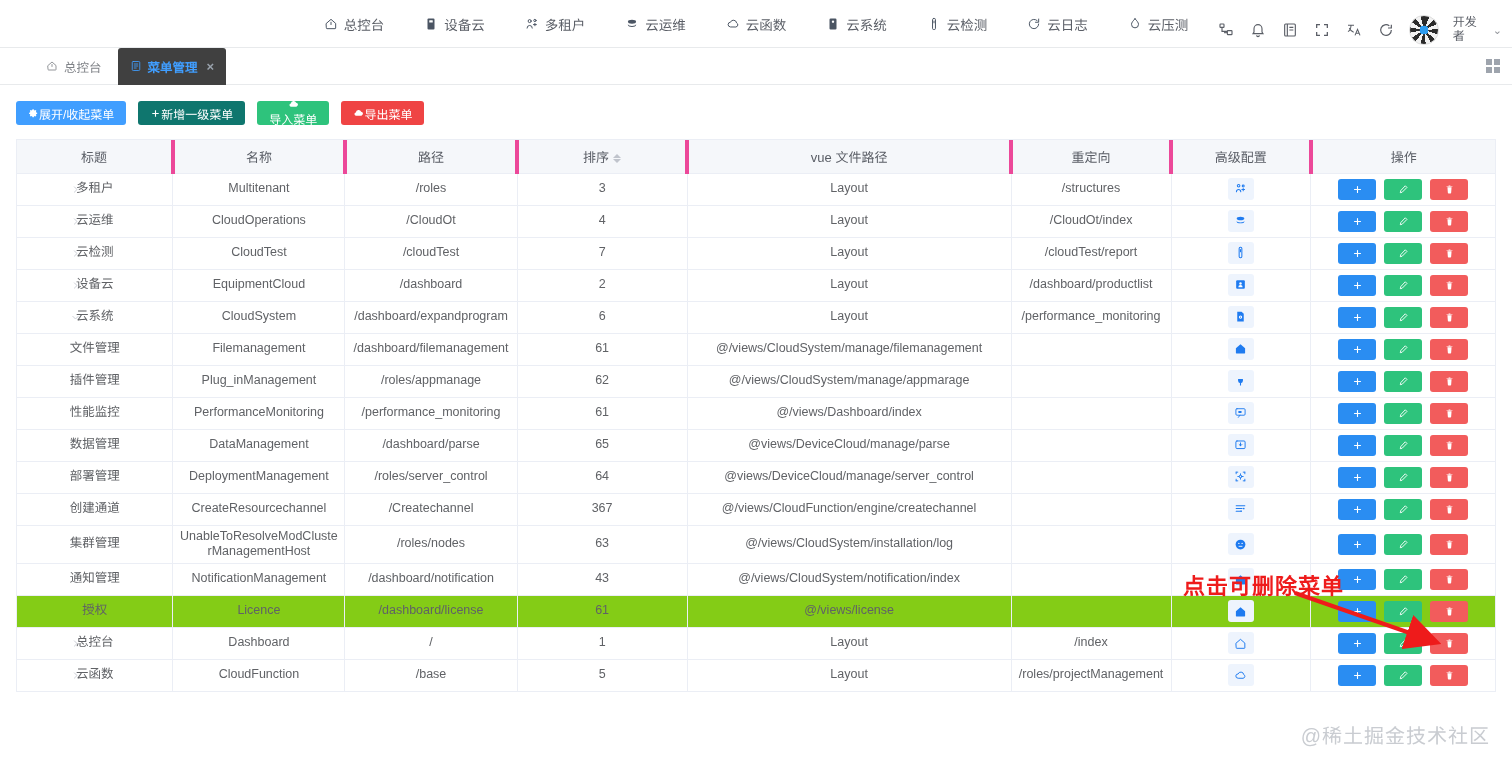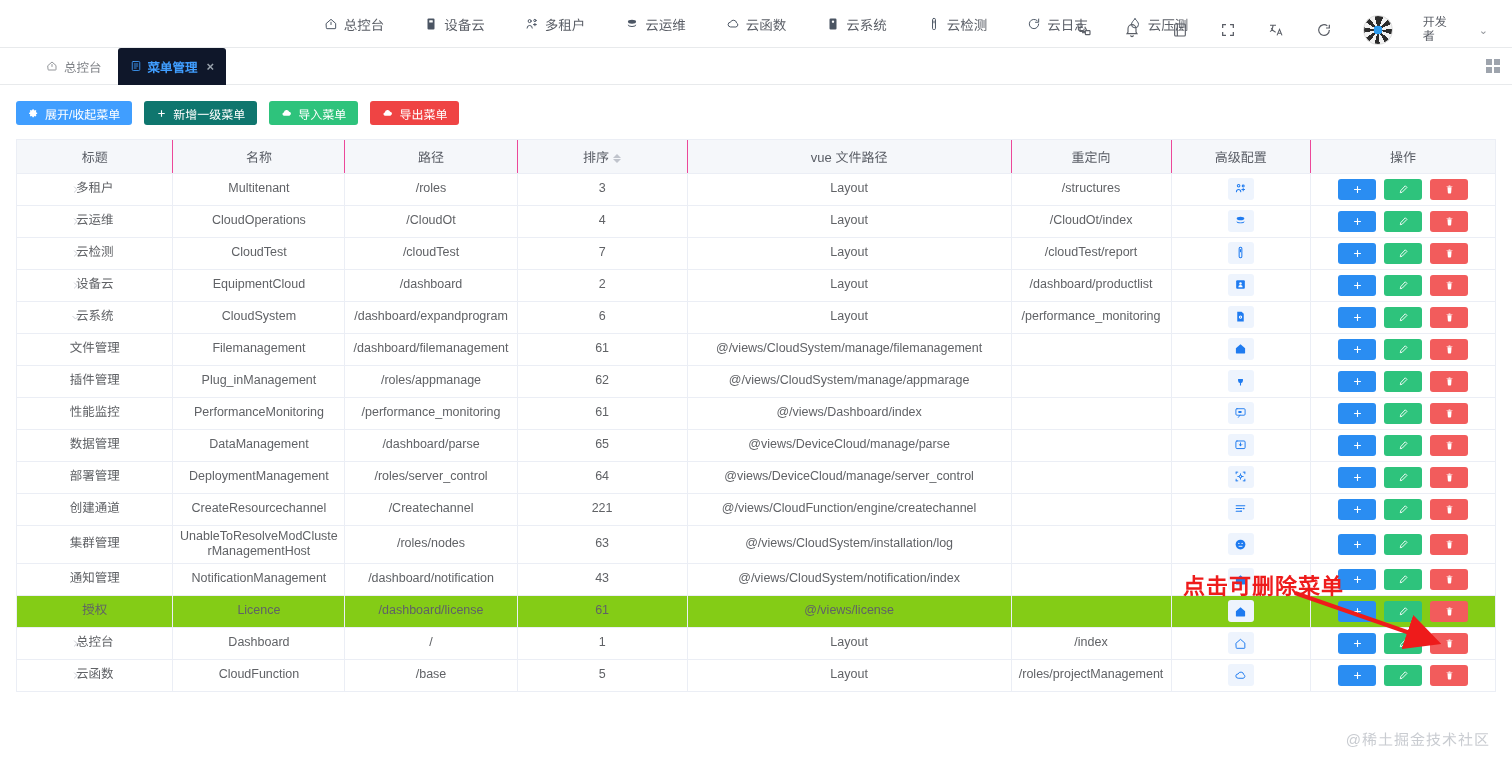--- a/index.html
+++ b/index.html
@@ -25,22 +25,22 @@
   .nav-menu { display: flex; align-items: center; gap: 40px; }
   .nav-item {
     display: flex; align-items: center; gap: 6px;
     color: #5a5e66; font-size: 13.5px; cursor: pointer;
     white-space: nowrap;
   }
   .nav-item .ico { display: inline-flex; width: 14px; height: 14px; color: #4b5563; }
   .nav-item .ico svg { width: 14px; height: 14px; display: block; }
 
   .nav-right {
-    position: absolute; right: 24px; top: 0; height: 60px;
-    display: flex; align-items: center; gap: 30px;
+    position: absolute; right: 10px; top: 0; height: 60px;
+    display: flex; align-items: center; gap: 14px;
   }
   .nav-tool { width: 18px; height: 18px; color: #5a5e66; cursor: pointer; display: inline-flex; align-items: center; justify-content: center; }
   .nav-tool svg { width: 16px; height: 16px; display: block; }
   .avatar {
     width: 30px; height: 30px; border-radius: 50%;
     background:
       radial-gradient(circle at 50% 50%, #2d9cf0 0 22%, transparent 23%),
       repeating-conic-gradient(#2b2b2b 0 6%, #f2f2f2 6% 12%);
     background-blend-mode: normal;
     border: 1px solid #ddd; cursor: pointer; flex: none;
@@ -63,59 +63,59 @@
   }
   .tab {
     display: flex; align-items: center; gap: 6px;
     height: 28px; padding: 0 12px;
     font-size: 12.5px; color: #808388; cursor: pointer;
     border-radius: 4px 4px 0 0;
   }
   .tab .ico svg { width: 12px; height: 12px; display: block; }
   .tab.active {
     color: #409eff; font-weight: bold;
-    background: #0f172a;
+    background: #404040;
     height: 37px; border-radius: 3px 3px 0 0;
   }
   .tab .close { font-size: 13px; color: #9aa3ad; margin-left: 3px; }
   .grid-toggle {
     position: absolute; right: 12px; top: 50%; transform: translateY(-50%);
     width: 14px; height: 14px; cursor: pointer;
     display: grid; grid-template-columns: 6px 6px; grid-template-rows: 6px 6px; gap: 2px;
   }
   .grid-toggle i { background: #9ea4ad; display: block; }
 
   
   .toolbar { display: flex; align-items: center; gap: 12px; padding: 16px 0 0 16px; }
   .btn {
-    display: inline-flex; align-items: center; justify-content: center; gap: 6px;
+    display: inline-flex; align-items: center; justify-content: center; 
     height: 24px; padding: 0 12px; border: none; border-radius: 3px;
     color: #fff; font-size: 12px; cursor: pointer; white-space: nowrap;
     font-family: inherit;
   }
   .btn svg { width: 11px; height: 11px; display: block; }
   .btn-blue { background: #409eff; }
   .btn-dark { background: #0f766e; }
-  .btn-green { background: #2ec37c; }
+  .btn-green { background: #2ec37c; flex-direction: column; }
   .btn-orange { background: #ef4444; }
 
   
   .table-wrap {
     position: relative;
     margin: 14px 16px 0 16px;
     background: #fff;
     border: 1px solid #ebeef5;
     border-bottom: none;
     overflow: hidden;
   }
   table { border-collapse: collapse; width: 100%; table-layout: fixed; }
   thead th {
     background: #f5f7fa; color: #5a5e66; font-weight: normal;
     font-size: 13px; height: 33px; border-bottom: 1px solid #ebeef5;
-    border-right: 1px solid #ec4899;
+    border-right: 4px solid #ec4899;
     text-align: center; padding: 0 4px;
   }
   thead th:last-child { border-right: none; }
   tbody td {
     height: 32px; border-bottom: 1px solid #ebeef5;
     border-right: 1px solid #ebeef5;
     text-align: center; color: #606266; font-size: 12.5px;
     padding: 3px 6px; line-height: 1.25;
     word-break: break-word;
   }
@@ -166,21 +166,21 @@
   .annotation {
     position: absolute; left: 1183px; top: 568px;
     color: #ee1b1b; font-size: 22px; font-weight: bold;
     letter-spacing: 1px; pointer-events: none; white-space: nowrap;
     font-family: "DejaVu Sans", sans-serif;
   }
   .arrow-svg { position: absolute; left: 1290px; top: 588px; pointer-events: none; }
 
   .watermark {
     position: absolute; right: 22px; bottom: 14px;
-    color: #c9ccd1; font-size: 15px; letter-spacing: 1px;
+    color: #c9ccd1; font-size: 20px; letter-spacing: 1px;
     pointer-events: none;
   }
 </style>
 </head>
 <body>
 
 <div class="navbar">
   <div class="nav-menu" id="nav-menu">
       <div class="nav-item">
         <span class="ico">
@@ -812,21 +812,21 @@
           </td>
         </tr>
         <tr class="">
           <td>
             <span class="title-cell">
               <span>创建通道</span>
             </span>
           </td>
           <td><span>CreateResourcechannel</span></td>
           <td><span>/Createchannel</span></td>
-          <td><span>221</span></td>
+          <td><span>367</span></td>
           <td><span>@/views/CloudFunction/engine/createchannel</span></td>
           <td><span></span></td>
           <td><span class="adv-icon">
               <svg viewBox="0 0 24 24" fill="none" stroke="currentColor" stroke-width="1.9" stroke-linecap="round" stroke-linejoin="round">
                 <path d="M4 7h16M4 12h11M4 17h7"></path>
                 <circle cx="18" cy="12" r="1.6" fill="currentColor" stroke="none"></circle>
                 <circle cx="13" cy="17" r="1.6" fill="currentColor" stroke="none"></circle>
               </svg>
             </span></td>
           <td>

